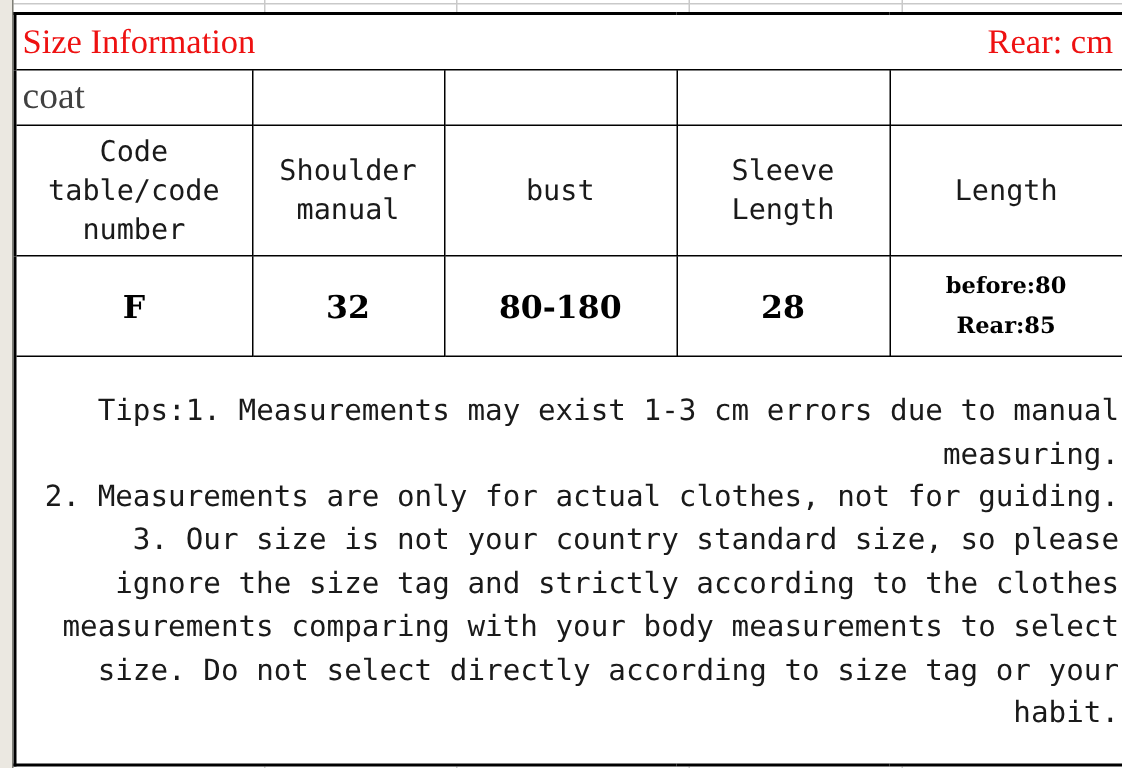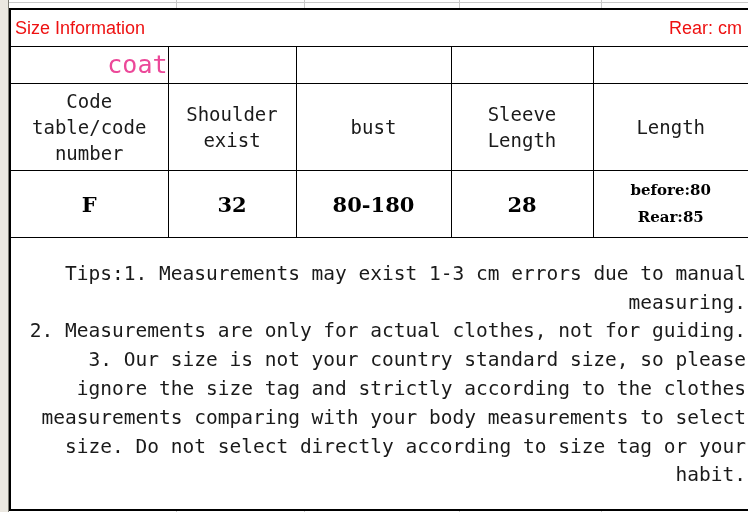--- a/index.html
+++ b/index.html
@@ -59,44 +59,45 @@
   }
 
   .outer-top { border-top: 2px solid #000 !important; }
   .outer-bottom { border-bottom: 2px solid #000 !important; }
   .outer-left { border-left: 2px solid #000 !important; }
   .outer-right { border-right: 2px solid #000 !important; }
 
   .cell-title {
     height: 36px;
     color: #ee1111;
-    font-size: 18px;
-    font-family: Liberation Sans, sans-serif;
+    font-size: 23px;
+    font-family: Liberation Serif, serif;
     padding-left: 4px !important;
     padding-right: 6px !important;
     white-space: nowrap;
     line-height: 34px;
   }
   .title-row-inner {
     display: flex;
     align-items: center;
     justify-content: space-between;
     width: 100%;
   }
   .title-left { text-align: left; }
   .title-right { text-align: right; }
 
   .cell-coat {
     height: 36px;
-    color: #ec4899;
+    color: #404040;
     font-size: 25px;
-    text-align: right;
+    text-align: left;
     padding-left: 4px !important;
     line-height: 34px;
     white-space: nowrap;
+    font-family: Liberation Serif, serif;
   }
 
   .cell-blank { height: 36px; }
 
   .cell-colhead {
     height: 82px;
     text-align: center;
     font-size: 19px;
     color: #1a1a1a;
     line-height: 26px;
@@ -167,21 +168,21 @@
       <tr>
         <td class="cell-coat outer-left">coat</td>
         <td class="cell-blank"></td>
         <td class="cell-blank"></td>
         <td class="cell-blank"></td>
         <td class="cell-blank outer-right"></td>
       </tr>
 
       <tr>
         <td class="cell-colhead outer-left">Code table/code number</td>
-        <td class="cell-colhead">Shoulder exist</td>
+        <td class="cell-colhead">Shoulder manual</td>
         <td class="cell-colhead">bust</td>
         <td class="cell-colhead">Sleeve Length</td>
         <td class="cell-colhead outer-right">Length</td>
       </tr>
 
       <tr>
         <td class="cell-data outer-left">F</td>
         <td class="cell-data">32</td>
         <td class="cell-data">80-180</td>
         <td class="cell-data">28</td>

